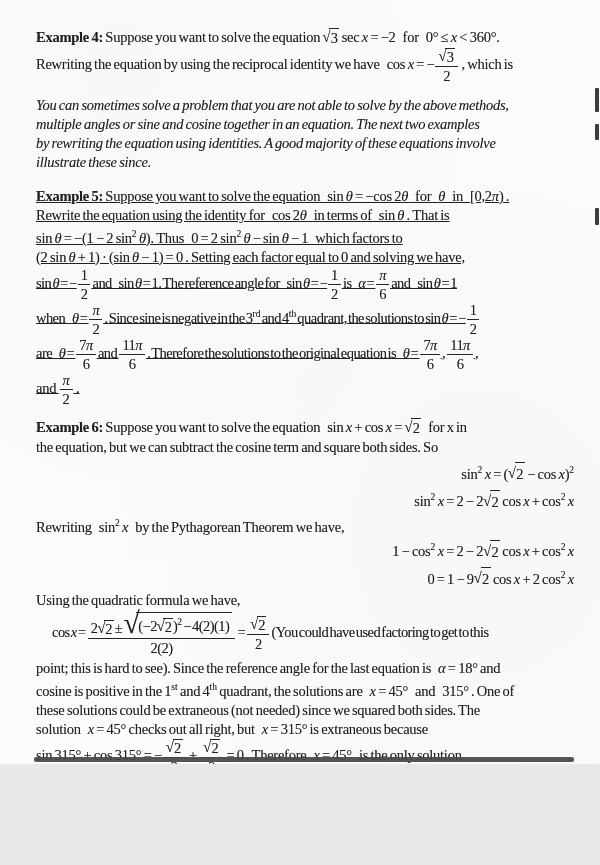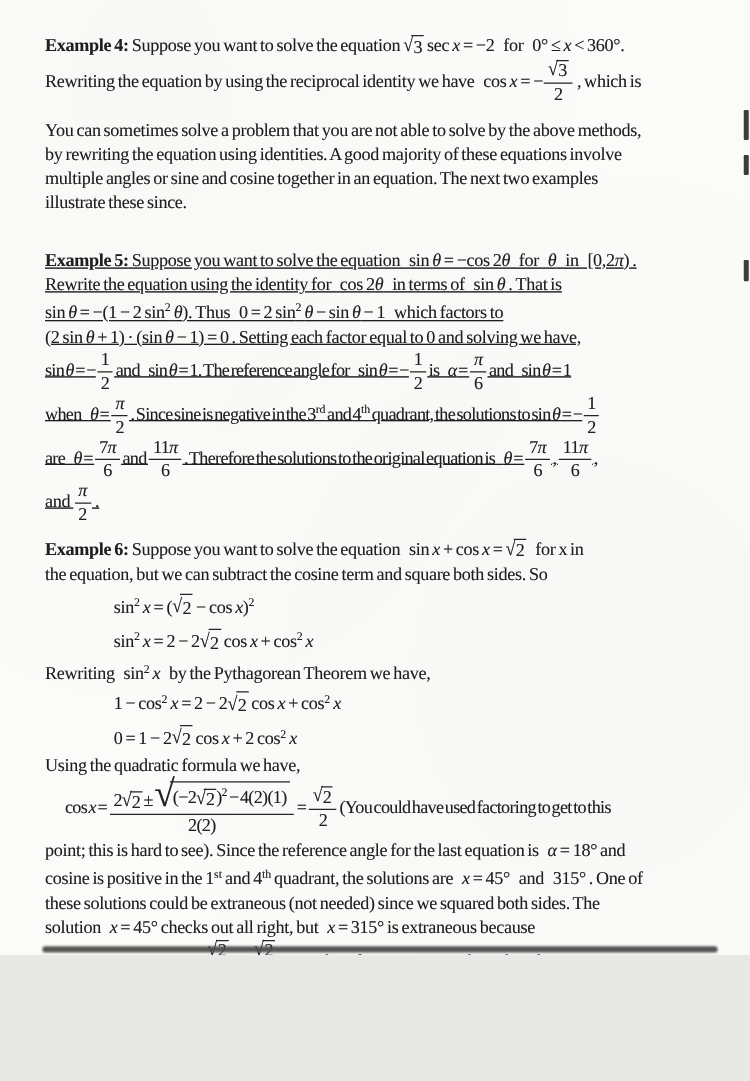--- a/index.html
+++ b/index.html
@@ -18,25 +18,25 @@
     line-height:19px;
     letter-spacing:-0.25px;
     word-spacing:-1px;
     overflow:hidden;
     text-shadow:0 0 0.45px rgba(20,20,20,0.38);
   }
   .para{margin:0;}
   .line{white-space:nowrap;}
   .line.dense{letter-spacing:-0.55px;word-spacing:-1.9px;}
   .para[data-bind-rich="ex4"]{margin-bottom:12px;}
-  .para[data-bind-rich="p2"]{margin-bottom:28px;}
+  .para[data-bind-rich="p2"]{margin-bottom:15px;font-style:italic;}
   .para[data-bind-rich="ex5"]{margin-bottom:11px;text-decoration:underline;}
   .para[data-bind-rich="ex6a"]{margin-bottom:2px;}
   .para[data-bind-rich="qf"]{margin:2px 16px 3px;}
-  .center .line{text-align:left;padding-left:55px;line-height:23px;}
+  .center .line{text-align:right;padding-left:55px;line-height:23px;}
   .run-b{font-weight:bold;}
   .run-i{font-style:italic;font-family:"Liberation Serif","DejaVu Serif",serif;}
   .run-sup{font-size:9.5px;vertical-align:5.5px;letter-spacing:0;}
   
   .frac{display:inline-block;vertical-align:middle;text-align:center;padding:0 1px;}
   .frac .num,.frac .den{display:block;line-height:16px;padding:0 3px;}
   .frac .num{border-bottom:1.2px solid #242424;padding-bottom:1px;}
   .frac .den{padding-top:1px;}
   
   .sqrt{display:inline-flex;align-items:flex-start;white-space:nowrap;}
@@ -60,22 +60,22 @@
           <span class="rad">√</span>
           <span class="vinc"><span class="run-t">3</span></span>
         </span><span class="run-t"> sec </span><span class="run-i">x</span><span class="run-t"> = −2 for 0° ≤ </span><span class="run-i">x</span><span class="run-t"> &lt; 360°.</span></div>
       <div class="line"><span class="run-t">Rewriting the equation by using the reciprocal identity we have cos </span><span class="run-i">x</span><span class="run-t"> = −</span><span class="frac"><span class="num"><span class="sqrt">
               <span class="rad">√</span>
               <span class="vinc"><span class="run-t">3</span></span>
             </span></span><span class="den"><span class="run-t">2</span></span></span><span class="run-t"> , which is</span></div>
     </div>
   <div class="para" data-bind-rich="p2">
       <div class="line"><span class="run-t">You can sometimes solve a problem that you are not able to solve by the above methods,</span></div>
+      <div class="line"><span class="run-t">multiple angles or sine and cosine together in an equation. The next two examples</span></div>
       <div class="line"><span class="run-t">by rewriting the equation using identities. A good majority of these equations involve</span></div>
-      <div class="line"><span class="run-t">multiple angles or sine and cosine together in an equation. The next two examples</span></div>
       <div class="line"><span class="run-t">illustrate these since.</span></div>
     </div>
   <div class="para" data-bind-rich="ex5">
       <div class="line"><span class="run-b">Example 5:</span><span class="run-t"> Suppose you want to solve the equation sin </span><span class="run-i">θ</span><span class="run-t"> = −cos 2</span><span class="run-i">θ</span><span class="run-t"> for </span><span class="run-i">θ</span><span class="run-t"> in [0,2</span><span class="run-i">π</span><span class="run-t">) .</span></div>
       <div class="line"><span class="run-t">Rewrite the equation using the identity for cos 2</span><span class="run-i">θ</span><span class="run-t"> in terms of sin </span><span class="run-i">θ</span><span class="run-t"> . That is</span></div>
       <div class="line"><span class="run-t">sin </span><span class="run-i">θ</span><span class="run-t"> = −(1 − 2 sin</span><span class="run-sup">2</span><span class="run-t"> </span><span class="run-i">θ</span><span class="run-t">). Thus 0 = 2 sin</span><span class="run-sup">2</span><span class="run-t"> </span><span class="run-i">θ</span><span class="run-t"> − sin </span><span class="run-i">θ</span><span class="run-t"> − 1 which factors to</span></div>
       <div class="line"><span class="run-t">(2 sin </span><span class="run-i">θ</span><span class="run-t"> + 1) · (sin </span><span class="run-i">θ</span><span class="run-t"> − 1) = 0 . Setting each factor equal to 0 and solving we have,</span></div>
       <div class="line dense"><span class="run-t">sin </span><span class="run-i">θ</span><span class="run-t"> = −</span><span class="frac"><span class="num"><span class="run-t">1</span></span><span class="den"><span class="run-t">2</span></span></span><span class="run-t"> and sin </span><span class="run-i">θ</span><span class="run-t"> = 1. The reference angle for sin </span><span class="run-i">θ</span><span class="run-t"> = −</span><span class="frac"><span class="num"><span class="run-t">1</span></span><span class="den"><span class="run-t">2</span></span></span><span class="run-t"> is </span><span class="run-i">α</span><span class="run-t"> = </span><span class="frac"><span class="num"><span class="run-i">π</span></span><span class="den"><span class="run-t">6</span></span></span><span class="run-t"> and sin </span><span class="run-i">θ</span><span class="run-t"> = 1</span></div>
       <div class="line dense"><span class="run-t">when </span><span class="run-i">θ</span><span class="run-t"> = </span><span class="frac"><span class="num"><span class="run-i">π</span></span><span class="den"><span class="run-t">2</span></span></span><span class="run-t"> . Since sine is negative in the 3</span><span class="run-sup">rd</span><span class="run-t"> and 4</span><span class="run-sup">th</span><span class="run-t"> quadrant, the solutions to sin </span><span class="run-i">θ</span><span class="run-t"> = −</span><span class="frac"><span class="num"><span class="run-t">1</span></span><span class="den"><span class="run-t">2</span></span></span></div>
       <div class="line dense"><span class="run-t">are </span><span class="run-i">θ</span><span class="run-t"> = </span><span class="frac"><span class="num"><span class="run-t">7</span><span class="run-i">π</span></span><span class="den"><span class="run-t">6</span></span></span><span class="run-t"> and </span><span class="frac"><span class="num"><span class="run-t">11</span><span class="run-i">π</span></span><span class="den"><span class="run-t">6</span></span></span><span class="run-t"> . Therefore the solutions to the original equation is </span><span class="run-i">θ</span><span class="run-t"> = </span><span class="frac"><span class="num"><span class="run-t">7</span><span class="run-i">π</span></span><span class="den"><span class="run-t">6</span></span></span><span class="run-t"> , </span><span class="frac"><span class="num"><span class="run-t">11</span><span class="run-i">π</span></span><span class="den"><span class="run-t">6</span></span></span><span class="run-t"> ,</span></div>
@@ -99,21 +99,21 @@
         </span><span class="run-t"> cos </span><span class="run-i">x</span><span class="run-t"> + cos</span><span class="run-sup">2</span><span class="run-t"> </span><span class="run-i">x</span></div>
     </div>
   <div class="para" data-bind-rich="rw">
       <div class="line"><span class="run-t">Rewriting sin</span><span class="run-sup">2</span><span class="run-t"> </span><span class="run-i">x</span><span class="run-t"> by the Pythagorean Theorem we have,</span></div>
     </div>
   <div class="para center" data-bind-rich="eqset2">
       <div class="line"><span class="run-t">1 − cos</span><span class="run-sup">2</span><span class="run-t"> </span><span class="run-i">x</span><span class="run-t"> = 2 − 2</span><span class="sqrt">
           <span class="rad">√</span>
           <span class="vinc"><span class="run-t">2</span></span>
         </span><span class="run-t"> cos </span><span class="run-i">x</span><span class="run-t"> + cos</span><span class="run-sup">2</span><span class="run-t"> </span><span class="run-i">x</span></div>
-      <div class="line"><span class="run-t">0 = 1 − 2</span><span class="sqrt">
+      <div class="line"><span class="run-t">0 = 1 − 9</span><span class="sqrt">
           <span class="rad">√</span>
           <span class="vinc"><span class="run-t">2</span></span>
         </span><span class="run-t"> cos </span><span class="run-i">x</span><span class="run-t"> + 2 cos</span><span class="run-sup">2</span><span class="run-t"> </span><span class="run-i">x</span></div>
     </div>
   <div class="para" data-bind-rich="uq">
       <div class="line"><span class="run-t">Using the quadratic formula we have,</span></div>
     </div>
   <div class="para" data-bind-rich="qf">
       <div class="line dense"><span class="run-t">cos </span><span class="run-i">x</span><span class="run-t"> = </span><span class="frac"><span class="num"><span class="run-t">2</span><span class="sqrt">
               <span class="rad">√</span>

